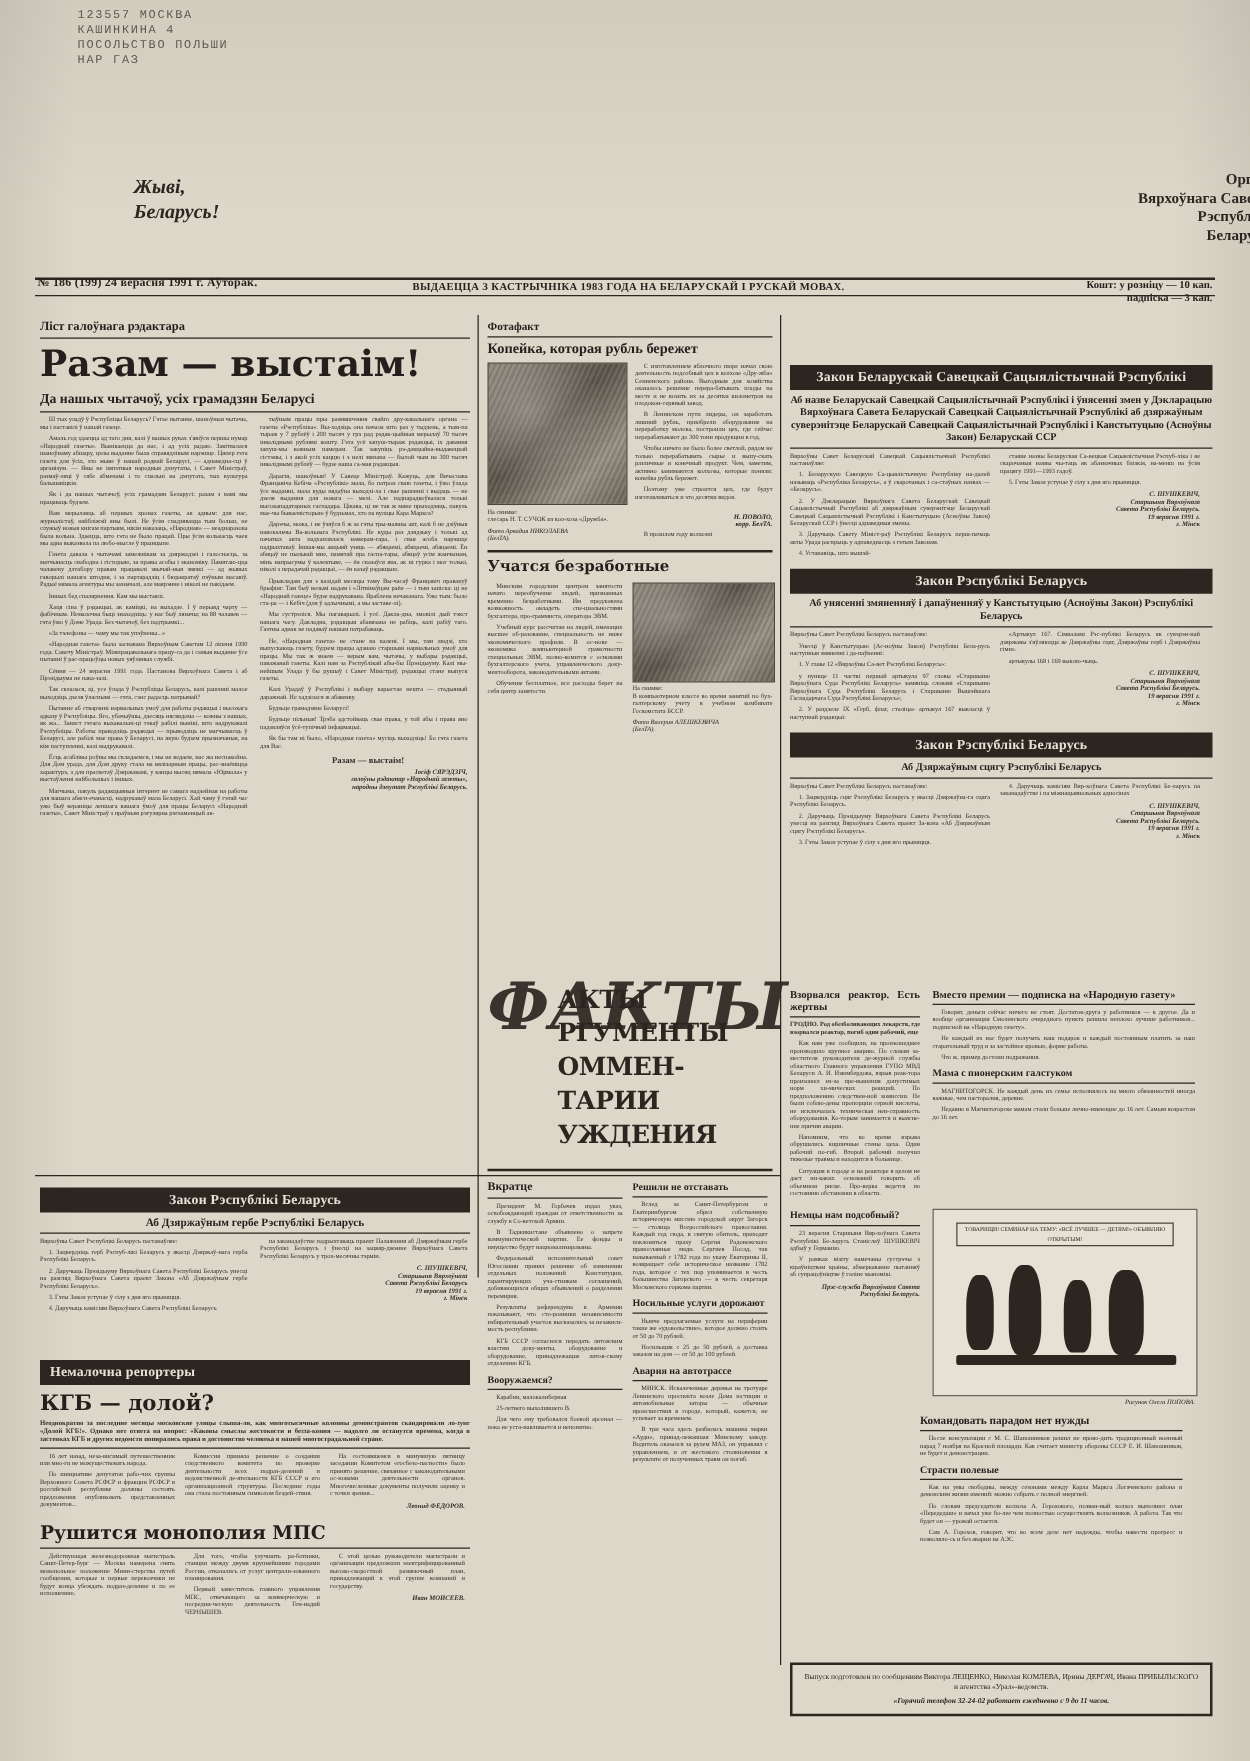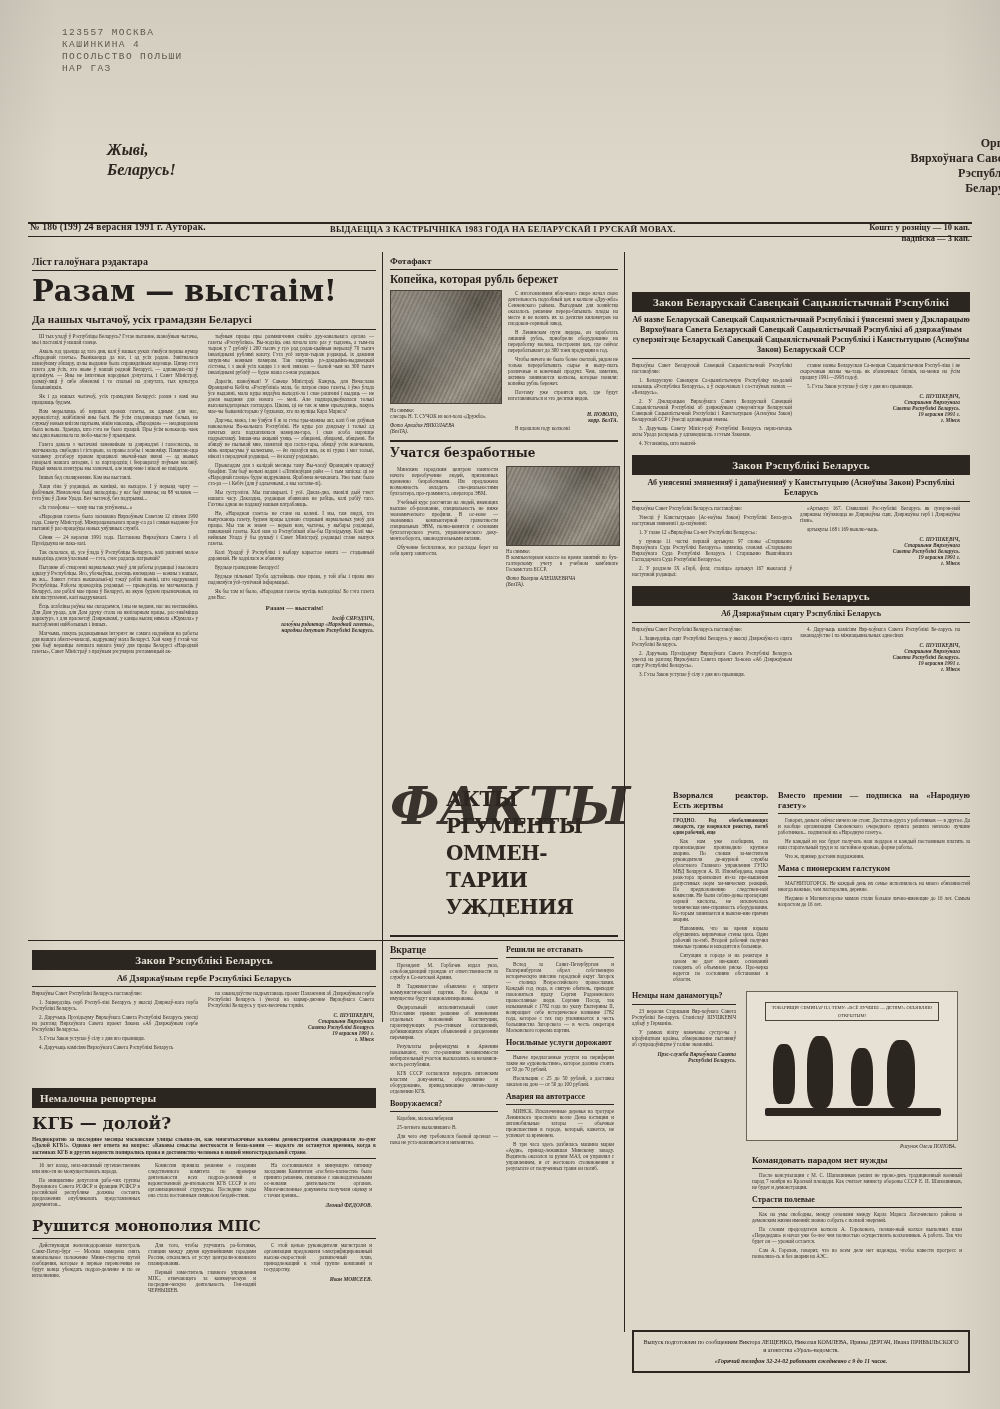--- a/index.html
+++ b/index.html
@@ -132,21 +132,21 @@
   .ftel{font-weight:bold;font-style:italic;}
   .vline{position:absolute;border-left:1px solid #2b2620;}
   .hline{position:absolute;border-top:1px solid #2b2620;}
 </style>
 </head>
 <body>
 
 <div class="paper">
   <div class="sheet">
 
-    <div class="addr" style="white-space:pre;margin-top:21px;">123557 МОСКВА
+    <div class="addr" style="white-space:pre;">123557 МОСКВА
 КАШИНКИНА 4
 ПОСОЛЬСТВО ПОЛЬШИ
 НАР ГАЗ</div>
 
     <div class="masthead">
       <div class="slogan" style="white-space:pre-line;">Жыві,
 Беларусь!</div>
       <div class="organ" style="white-space:pre-line;">Орган
 Вярхоўнага Савета
 Рэспублікі
@@ -440,21 +440,21 @@
             <p>МИНСК. Искалеченные деревья на тротуаре Ленинского проспекта возле Дома юстиции и автомобильные заторы — обычные происшествия в городе, который, кажется, не успевает за временем.</p>
             <p>В три часа здесь разбилась машина марки «Ауди», принад-лежавшая Минскому заводу. Водитель оказался за рулем МАЗ, он управлял с управлением, и от жестокого столкновения в результате от полученных травм он погиб.</p>
           </div>
         </div>
       </div>
     </div>
 
     <div class="col" style="left:632px;top:790px;width:338px;">
       <div style="display:flex;gap:10px;">
 
-        <div style="width:104px;margin-left:41px;">
+        <div style="width:104px;">
           <div style="font-weight:bold;font-size:8.5px;line-height:10px;">Взорвался реактор. Есть жертвы</div>
           <div class="rule"></div>
           <div class="tiny">
               <p style="text-indent:0;font-weight:bold;">ГРОДНО. Род обезболивающих лекарств, где взорвался реактор, погиб один рабочий, еще</p>
             </div>
           <div class="tiny">
             <p>Как нам уже сообщили, на произошедшее производило крупное аварию. По словам за-местителя руководителя де-журной службы областного Главного управления ГУПО МВД Беларуси А. И. Изюмбердова, взрыв реак-тора произошел из-за пре-вышения допустимых норм хи-мических реакций. По предположению следствен-ной комиссии. Не были соблю-дены пропорции серной кислоты, не исключалась техническая неи-справность оборудования. Ко-торым занимается и выясне-ние причин аварии.</p>
             <p>Напомним, что во время взрыва обрушились кирпичные стены цеха. Один рабочий по-гиб. Второй рабочий получил тяжелые травмы и находится в больнице.</p>
             <p>Ситуация в городе и на реакторе в целом не дает ни-каких оснований говорить об объемном риске. Про-верка ведется по состоянию обстановки в области.</p>
           </div>
@@ -472,42 +472,42 @@
           <div class="rule"></div>
           <div class="tiny">
             <p>МАГНИТОГОРСК. Не каждый день их семье исполнялось на много обязанностей иногда важные, чем пасторалия, деревне.</p>
             <p>Недавно в Магнитогорске мамам стали больше лично-имеющие до 16 лет. Самым возрастом до 16 лет.</p>
           </div>
         </div>
       </div>
 
       <div style="display:flex;gap:10px;margin-top:6px;">
         <div style="width:104px;">
-          <div style="font-weight:bold;font-size:8px;line-height:9.5px;">Немцы нам данамогуць?</div>
+          <div style="font-weight:bold;font-size:8px;line-height:9.5px;">Немцы нам подсобный?</div>
           <div class="rule"></div>
           <div class="tiny">
             <p>23 верасня Старшыня Вяр-хоўнага Савета Рэспублікі Бе-ларусь Станіслаў ШУШКЕВІЧ адбыў у Германію.</p>
             <p>У рамках візіту намечаны сустрэчы з кіраўніцтвам краіны, абмеркаванне пытанняў аб супрацоўніцтве ў галіне эканомікі.</p>
             <div class="sig" style="white-space:pre-line;">Прэс-служба Вярхоўнага Савета Рэспублікі Беларусь.</div>
           </div>
         </div>
         <div style="width:210px;">
           <div class="cartoon" style="width:210px;height:148px;">
             <div class="sign">ТОВАРИЩИ! СЕМИНАР НА ТЕМУ: «ВСЁ ЛУЧШЕЕ — ДЕТЯМ!» ОБЪЯВЛЯЮ ОТКРЫТЫМ!</div>
             <div class="fig" style="left:26px;top:52px;width:22px;height:60px;"></div>
             <div class="fig" style="left:60px;top:44px;width:26px;height:72px;"></div>
             <div class="fig" style="left:104px;top:56px;width:22px;height:58px;"></div>
             <div class="fig" style="left:140px;top:48px;width:28px;height:68px;"></div>
             <div class="fig" style="left:18px;top:116px;width:176px;height:8px;border-radius:2px;"></div>
           </div>
           <div class="cap" style="text-align:right;">Рисунок Олега ПОПОВА.</div>
         </div>
       </div>
 
-      <div style="margin-top:6px;display:flex;gap:16px;">
+      <div style="margin-top:6px;display:flex;gap:0;">
         <div style="width:104px;"></div>
         <div style="width:210px;">
           <div style="font-weight:bold;font-size:9px;">Командовать парадом нет нужды</div>
           <div class="rule"></div>
           <div class="tiny">
               <p>После консультации с М. С. Шапошников решил не прово-дить традиционный военный парад 7 ноября на Красной площади. Как считает министр обороны СССР Е. И. Шапошников, не будет и демонстрации.</p>
             </div>
           <div class="subhead2">Страсти полевые</div>
           <div class="rule"></div>
           <div class="tiny">

